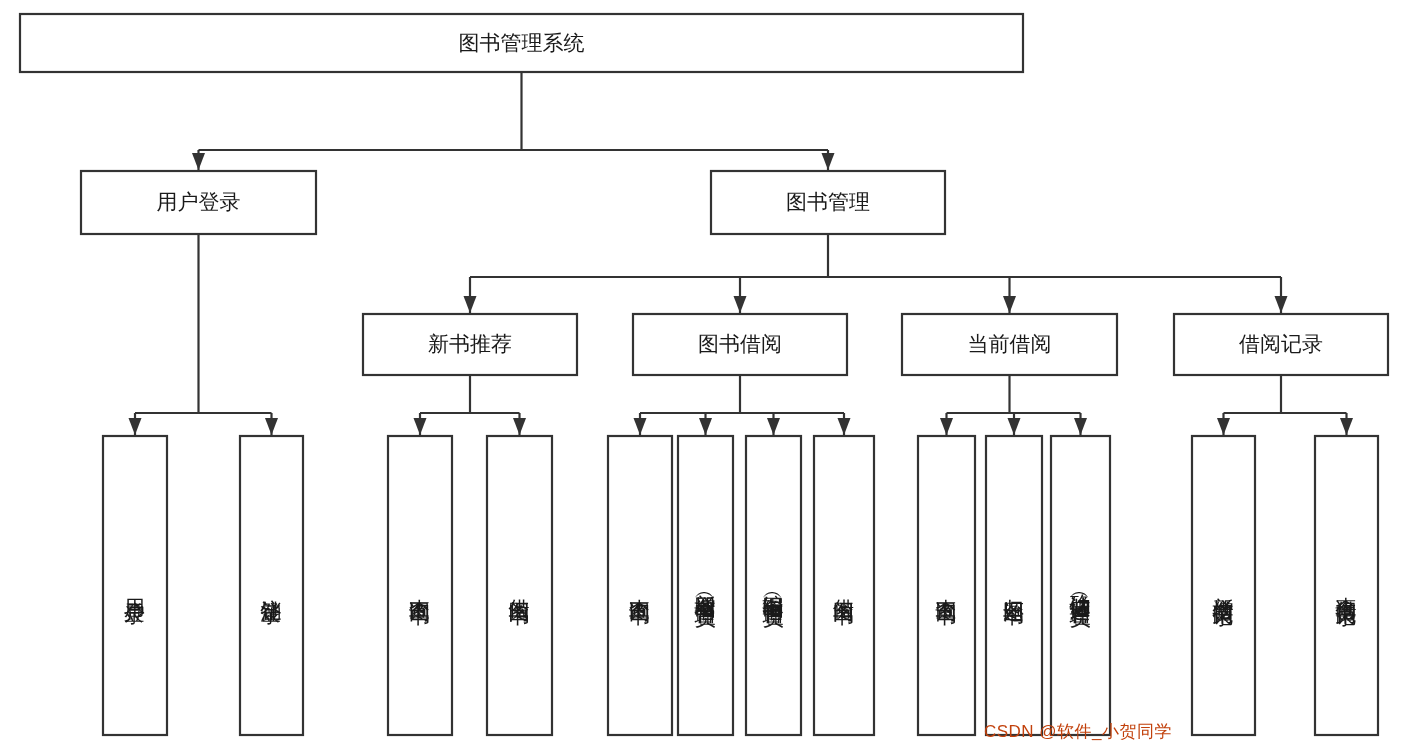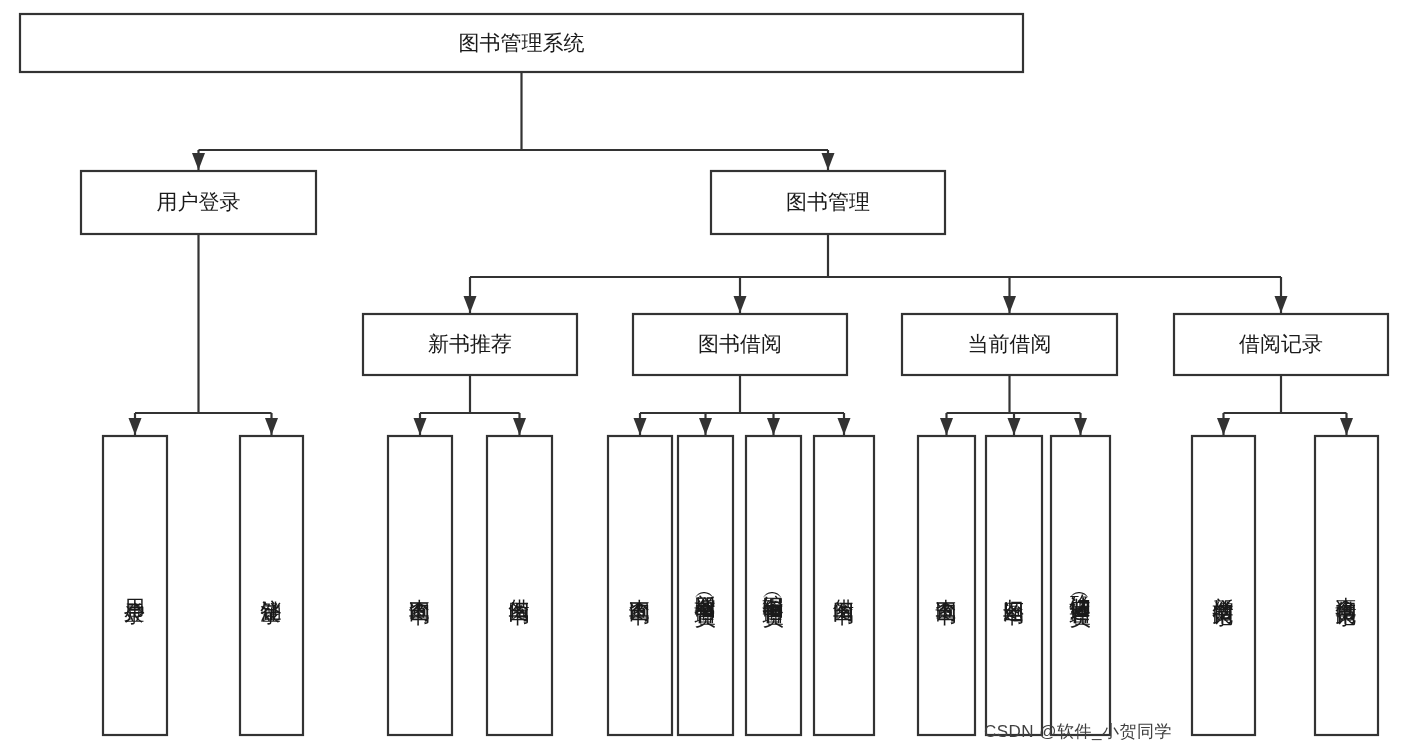--- a/index.html
+++ b/index.html
@@ -49,21 +49,21 @@
     fill: #1a1a1a;
     text-anchor: middle;
     dominant-baseline: middle;
   }
   .watermark-text {
     position: absolute;
     right: 8px;
     bottom: 4px;
     font-family: "Liberation Sans", "DejaVu Sans", sans-serif;
     font-size: 17px;
-    color: #404040;
+    color: #c2410c;
     white-space: nowrap;
     letter-spacing: 0.5px;
     pointer-events: none;
   }
   
   .leaf-label {
     position: absolute;
     writing-mode: vertical-rl;
     text-orientation: upright;
     font-family: "Liberation Sans", "DejaVu Sans", sans-serif;

